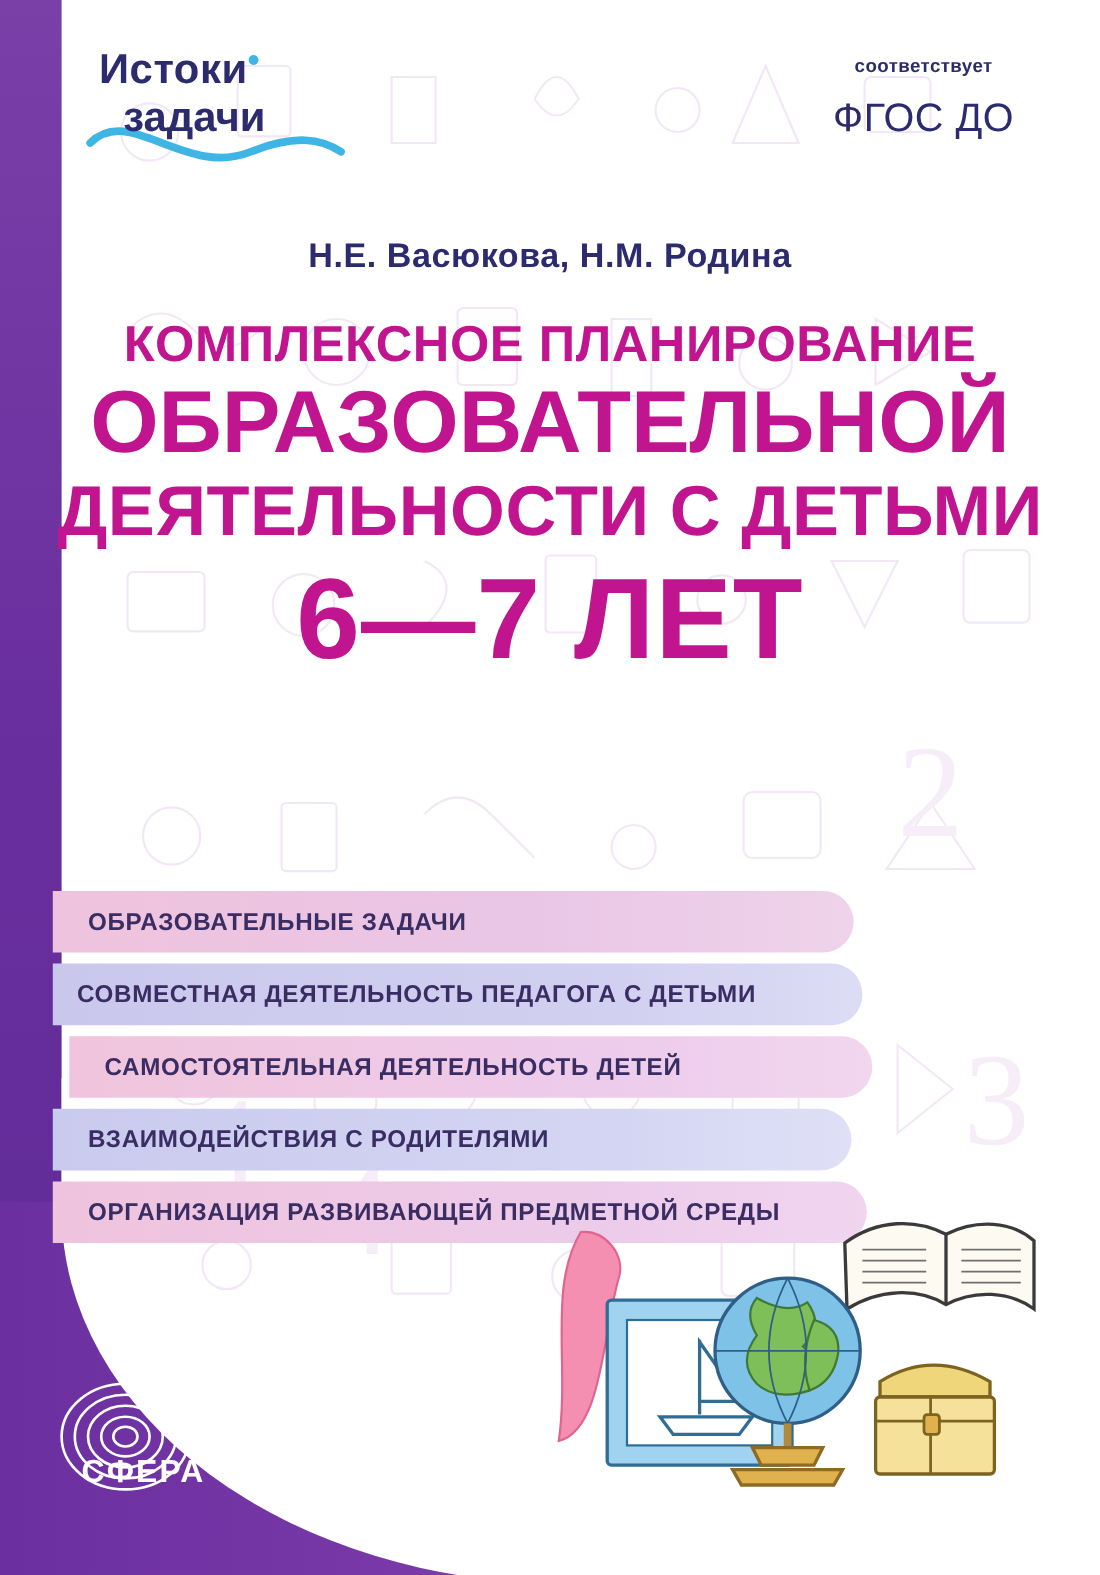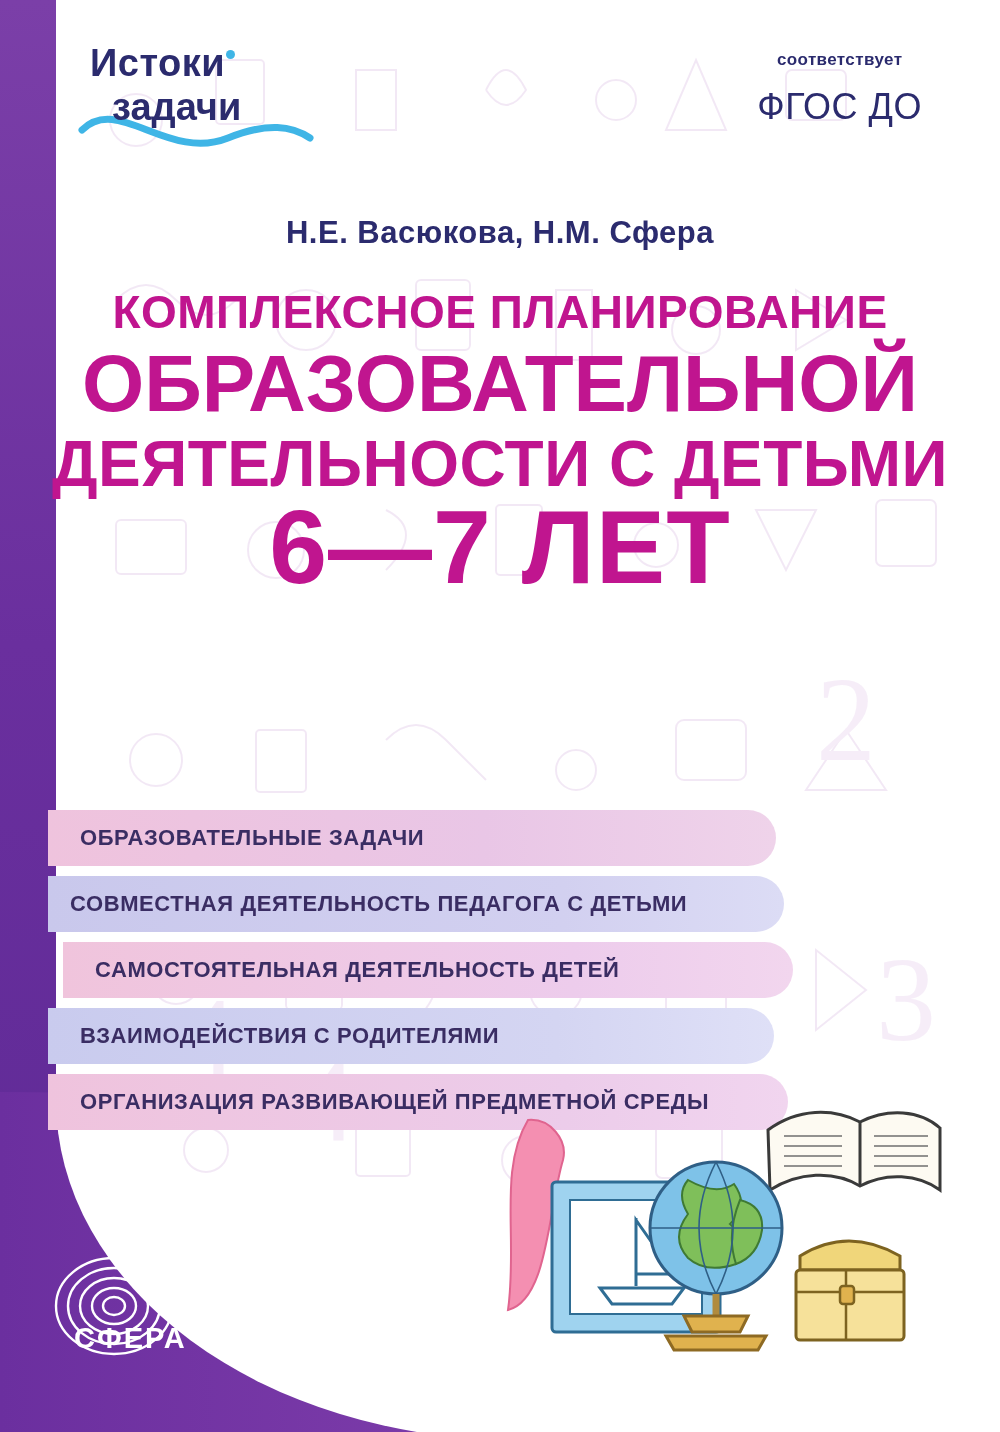--- a/index.html
+++ b/index.html
@@ -102,21 +102,21 @@
     width: 940px;
     text-align: center;
     color: #c0158f;
     font-weight: bold;
     text-transform: uppercase;
     line-height: .99;
   }
   .t1 { font-size: 46px; letter-spacing: .5px; }
   .t2 { font-size: 80px; margin-top: 8px; letter-spacing: 0px; }
   .t3 { font-size: 64px; margin-top: 10px; letter-spacing: .5px; }
-  .t4 { font-size: 104px; margin-top: 0; letter-spacing: 1px; }
+  .t4 { font-size: 104px; margin-top: 16px; letter-spacing: 1px; }
 
   
   .bars {
     position: absolute;
     left: 48px; top: 810px;
     width: 740px;
   }
   .bar {
     height: 56px;
     border-radius: 0 28px 28px 0;
@@ -226,21 +226,21 @@
     <div class="logo-text1">Истоки</div>
     <div class="logo-dot"></div>
     <div class="logo-text2">задачи</div>
   </div>
 
   <div class="fgos">
     <div class="fgos-small">соответствует</div>
     <div class="fgos-big">ФГОС ДО</div>
   </div>
 
-  <div class="authors">Н.Е. Васюкова, Н.М. Сфера</div>
+  <div class="authors">Н.Е. Васюкова, Н.М. Родина</div>
 
   <div class="title">
     <div class="t1">Комплексное планирование</div>
     <div class="t2">образовательной</div>
     <div class="t3">деятельности с детьми</div>
     <div class="t4">6—7 лет</div>
   </div>
 
   <div class="bars">
     <div class="bar bar-0">Образовательные задачи</div>

